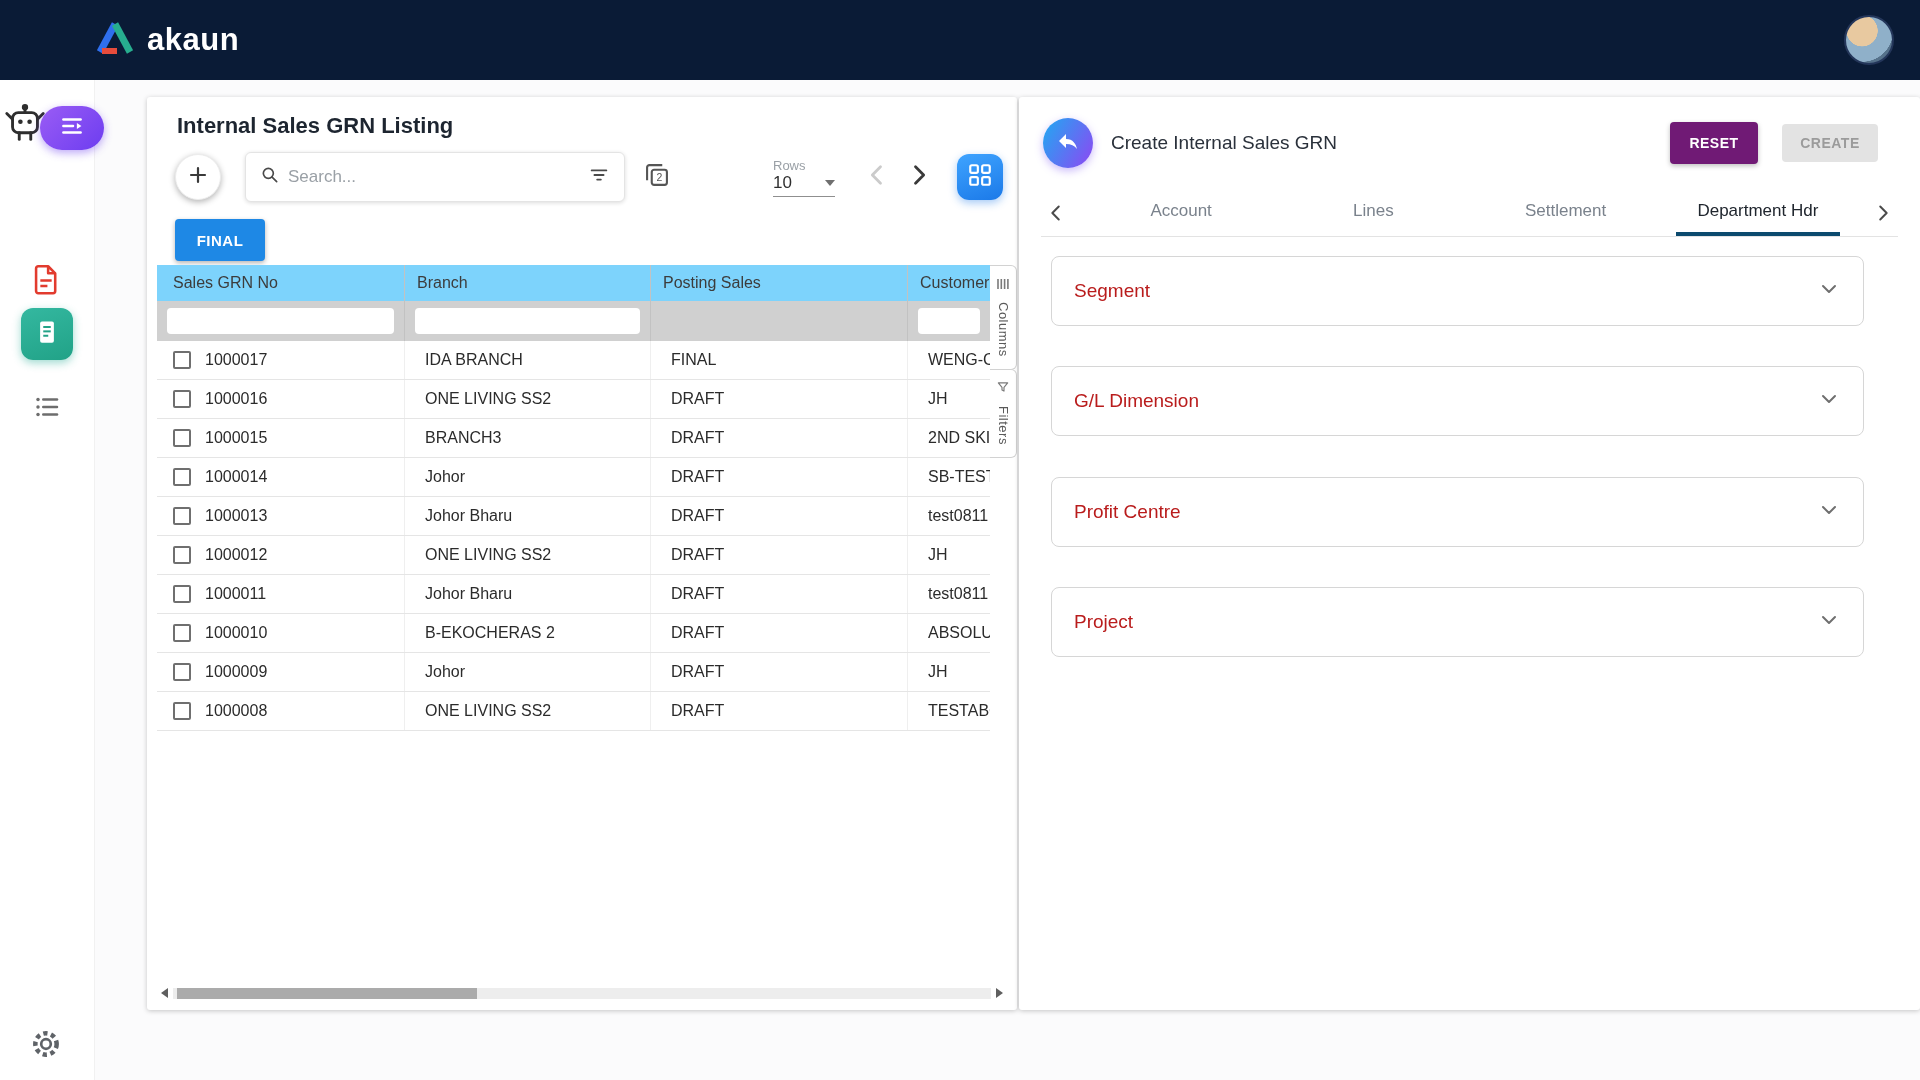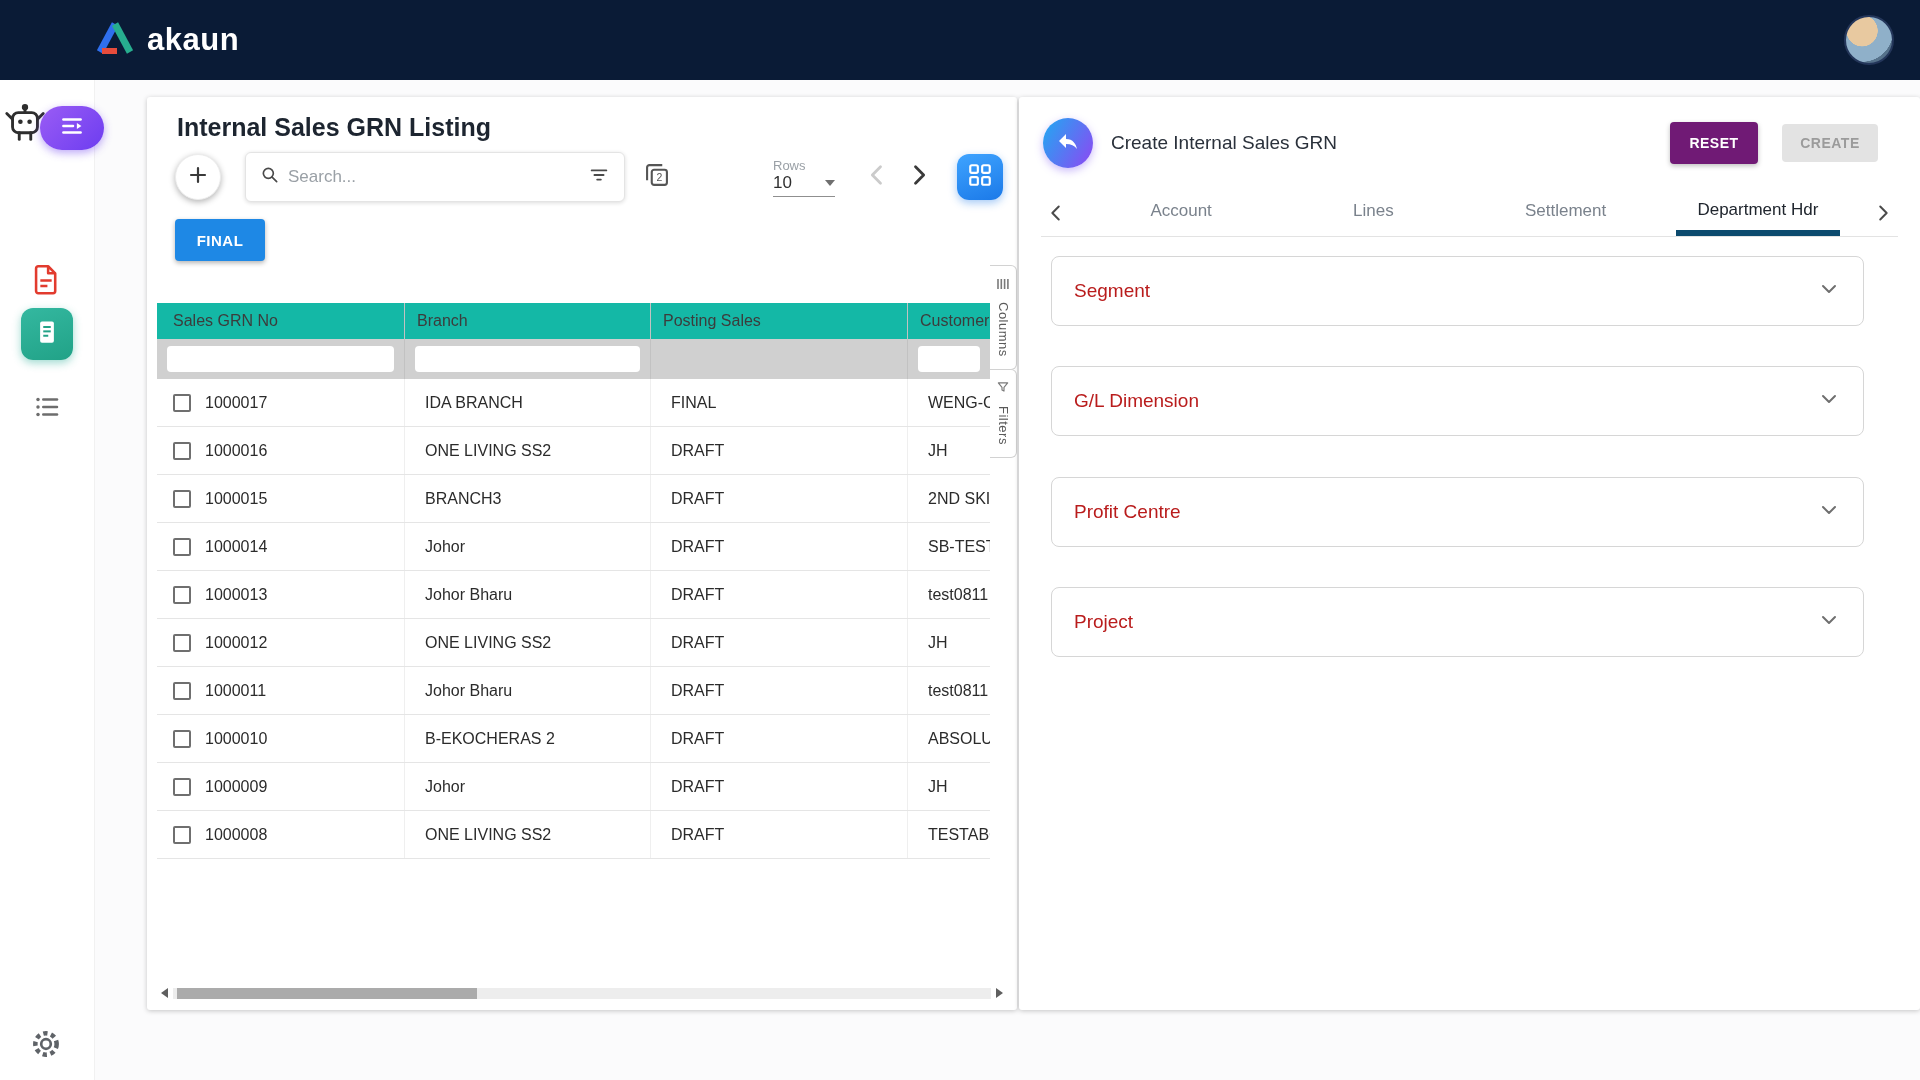--- a/index.html
+++ b/index.html
@@ -32,21 +32,21 @@
   .icon-list { top:312px; left:32px; }
   .icon-gear { top:948px; left:30px; }
 
   
   .card { position:absolute; background:#fff; border-radius:3px;
     box-shadow:0 1px 5px rgba(0,0,0,.22); }
   .listing-card { left:147px; top:97px; width:870px; height:913px; overflow:hidden; }
   .detail-card  { left:1019px; top:97px; width:901px; height:913px; overflow:hidden; }
 
   
-  .listing-title { position:absolute; top:16px; left:30px; font-size:25px; font-weight:700; color:#1d2530; }
+  .listing-title { position:absolute; top:16px; left:30px; font-size:22px; font-weight:700; color:#1d2530; }
   .toolbar { position:absolute; top:50px; left:28px; right:14px; height:60px; display:flex; align-items:center; }
   .add-btn { width:46px; height:46px; border-radius:50%; background:#fff; border:1px solid #ececec;
     box-shadow:0 2px 6px rgba(0,0,0,.3); display:flex; align-items:center; justify-content:center; cursor:pointer; flex:none; }
   .search-box { margin-left:24px; width:380px; height:50px; border:1px solid #e4e4e4; border-radius:6px;
     box-shadow:0 1px 4px rgba(0,0,0,.14); display:flex; align-items:center; padding:4px 14px; gap:8px; flex:none; background:#fff; }
   .search-box input { border:none; outline:none; flex:1; font-size:17px; color:#333;
     font-family:"Liberation Sans","DejaVu Sans",sans-serif; }
   .search-box input::placeholder { color:#9aa0a6; }
   .copy-ic { margin-left:18px; flex:none; }
   .rows-ctl { margin-left:auto; width:62px; flex:none; }
@@ -60,30 +60,30 @@
     background:linear-gradient(160deg,#3fa4ff,#1b79e8); display:flex; align-items:center; justify-content:center;
     box-shadow:0 3px 8px rgba(27,121,232,.4); cursor:pointer; flex:none; }
   .final-btn { position:absolute; top:122px; left:28px; width:90px; height:42px; background:#1e88e5; color:#fff;
     border:none; border-radius:4px; font-size:15px; font-weight:700; letter-spacing:.5px;
     box-shadow:0 2px 5px rgba(0,0,0,.3); cursor:pointer; font-family:inherit; }
 
   
   .table-wrap { position:absolute; top:168px; left:10px; width:833px; }
   .thead, .tfilter, .trow { display:flex; width:833px; }
   .c1 { width:247px; } .c2 { width:246px; } .c3 { width:257px; } .c4 { width:83px; overflow:hidden; white-space:nowrap; }
-  .thead { height:36px; background:#14b8a6; align-items:center;margin-top:38px; }
+  .thead { height:36px; background:#7dd3fc; align-items:center; }
   .thead > div { font-size:16px; color:#3c3c3c; padding-left:12px; height:100%; display:flex; align-items:center;
     border-left:1px solid #c2c2c2; overflow:hidden; white-space:nowrap; }
   .thead > div:first-child { border-left:none; padding-left:16px; }
   .tfilter { height:40px; background:#d0d0d0; align-items:center; }
   .tfilter > div { height:100%; display:flex; align-items:center; padding:0 10px; border-left:1px solid #c2c2c2; }
   .tfilter > div:first-child { border-left:none; }
   .tfilter input { width:100%; height:26px; border:none; border-radius:4px; background:#fff; outline:none;
     padding:0 8px; font-size:14px; font-family:inherit; }
-  .trow { height:48px; align-items:center; border-bottom:1px solid #e5e5e5; background:#fff; cursor:pointer;text-align:right; }
+  .trow { height:39px; align-items:center; border-bottom:1px solid #e5e5e5; background:#fff; cursor:pointer;text-align:right; }
   .trow > div { font-size:16px; color:#2b2b2b; padding-left:20px; height:100%; display:flex; align-items:center;
     border-left:1px solid #efefef; overflow:hidden; white-space:nowrap; }
   .trow > div:first-child { border-left:none; padding-left:16px; }
   .cb { width:18px; height:18px; border:2px solid #6f6f6f; border-radius:2px; background:#fff; margin-right:14px; flex:none; cursor:pointer; }
 
   
   .side-strip { position:absolute; top:168px; left:843px; width:27px; }
   .vtab { border:1px solid #d2d2d2; border-left:none; background:#fff; border-radius:0 6px 6px 0;
     display:flex; flex-direction:column; align-items:center; padding:10px 0 12px; gap:8px; cursor:pointer; }
   .vtab + .vtab { margin-top:-1px; }
@@ -106,21 +106,21 @@
   .reset-btn { margin-left:auto; width:88px; height:42px; background:#701a75; color:#fff; border:none; border-radius:4px;
     font-size:14px; font-weight:700; letter-spacing:.5px; box-shadow:0 2px 5px rgba(0,0,0,.25); cursor:pointer; font-family:Liberation Sans, sans-serif; }
   .create-btn { margin-left:24px; width:96px; height:38px; background:#e3e3e3; color:#9b9b9b; border:none; border-radius:4px;
     font-size:14px; font-weight:700; letter-spacing:.5px; cursor:default; font-family:inherit; }
 
   .panel-tabs { position:absolute; top:92px; left:22px; right:22px; height:48px; display:flex; align-items:stretch;
     border-bottom:1px solid #e3e3e3;gap:28px; }
   .tab-arrow { width:30px; display:flex; align-items:center; justify-content:center; cursor:pointer; }
   .ptab { flex:1; display:flex; align-items:center; justify-content:center; font-size:17px; color:#7a828c;
     cursor:pointer; border-bottom:3px solid transparent; }
-  .ptab.active { color:#20262e; border-bottom:6px solid #0c4a6e; font-weight:400; }
+  .ptab.active { color:#20262e; border-bottom:4px solid #0c4a6e; font-weight:400; }
 
   .field { position:absolute; left:32px; width:813px; height:70px; border:1px solid #d6d6d6; border-radius:8px;
     display:flex; align-items:center; justify-content:space-between; padding:0 22px; cursor:pointer; background:#fff; }
   .field-label { font-size:19px; color:#b91c1c; }
   .f0 { top:159px; } .f1 { top:269px; } .f2 { top:380px; } .f3 { top:490px; }
 </style>
 </head>
 <body>
 
 <div class="navbar">

